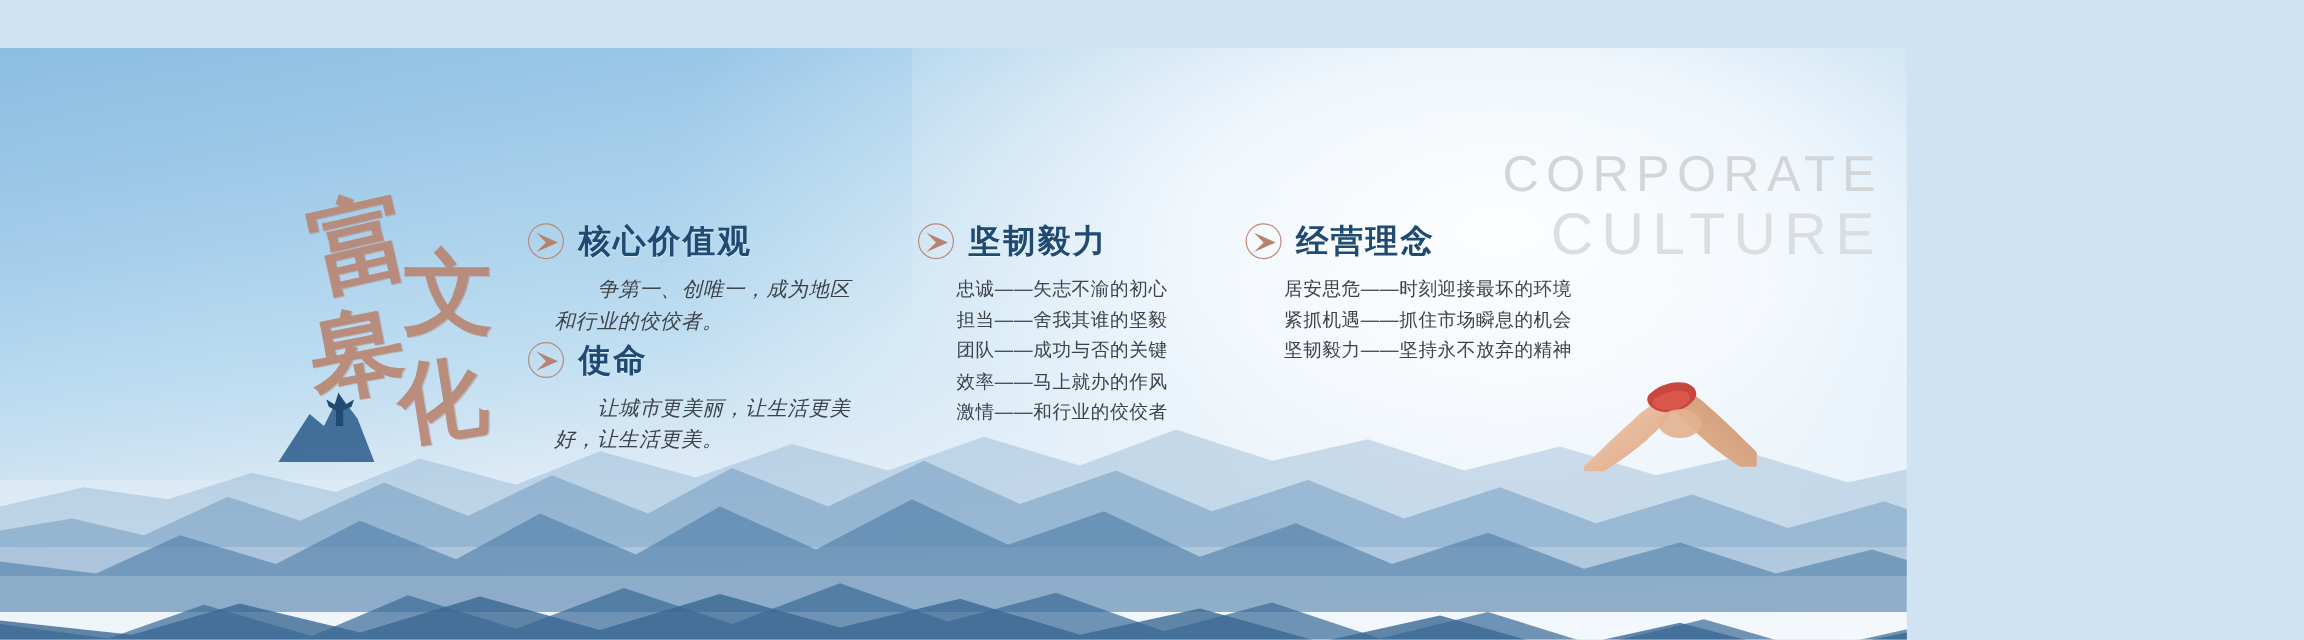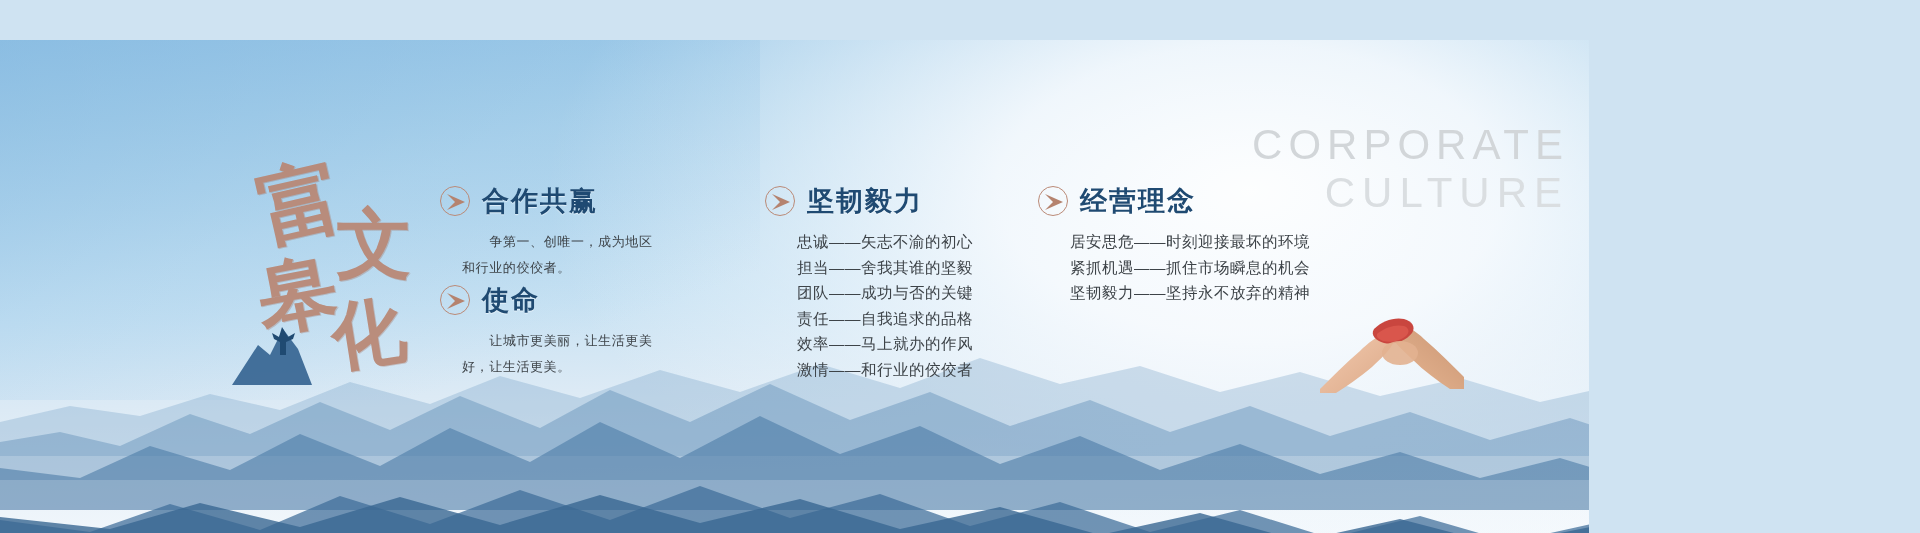--- a/index.html
+++ b/index.html
@@ -31,21 +31,21 @@
 
   
   .watermark{
     position:absolute; right:20px; top:84px;
     text-align:right; line-height:1.0;
     color:#cfd3d6; letter-spacing:6px;
     font-weight:400;
     user-select:none;
   }
   .wm1{ font-size:42px; color:#d2d6d9; }
-  .wm2{ font-size:42px; color:#dadee1; margin-top:6px; letter-spacing:7px;}
+  .wm2{ font-size:49px; color:#dadee1; margin-top:6px; letter-spacing:7px;}
 
   
   .calli{
     position:absolute; left:245px; top:108px;
     width:175px; height:215px;
     transform:rotate(-6deg);
     font-family:"DejaVu Serif","Liberation Serif",serif;
   }
   .calli span{
     position:absolute;
@@ -75,24 +75,25 @@
   .arrow-ico svg{ position:absolute; left:5px; top:6px; }
   .head-text{
     font-size:27px;
     font-weight:700;
     color:#1f4a72;
     letter-spacing:2px;
     text-shadow:0 1px 1px rgba(255,255,255,0.6);
     white-space:nowrap;
   }
   .para{
-    font-size:13px;
+    font-size:17px;
     color:#3d4348;
     line-height:26px;
     letter-spacing:0.6px;
+    font-style:italic;
   }
   .para .indent{ padding-left:2.1em; display:inline; }
   .list{ font-size:15.5px; color:#3d4348; line-height:25.5px; letter-spacing:0.5px;}
   .list div{ white-space:nowrap; }
 
   #col-vision  { left:440px;  top:143px; width:280px; }
   #col-mission { left:440px;  top:242px; width:300px; }
   #col-values  { left:765px;  top:143px; width:290px; }
   #col-philo   { left:1038px; top:143px; width:320px; }
   #col-values .list, #col-philo .list{ padding-left:32px; }
@@ -155,21 +156,21 @@
     <span class="c4">化</span>
   </div>
 
   <div class="col" id="col-vision">
     <div class="head">
       <span class="arrow-ico">
         <svg width="20" height="18" viewBox="0 0 20 18">
             <path d="M1,1 L19,9 L1,17 L9,9 Z" fill="#b5836f"></path>
           </svg>
       </span>
-      <span class="head-text">合作共赢</span>
+      <span class="head-text">核心价值观</span>
     </div>
     <div class="para">
       <span class="indent">争第一、创唯一，成为地区</span><br>
       <span>和行业的佼佼者。</span>
     </div>
   </div>
 
   <div class="col" id="col-mission">
     <div class="head">
       <span class="arrow-ico">
@@ -191,21 +192,20 @@
         <svg width="20" height="18" viewBox="0 0 20 18">
             <path d="M1,1 L19,9 L1,17 L9,9 Z" fill="#b5836f"></path>
           </svg>
       </span>
       <span class="head-text">坚韧毅力</span>
     </div>
     <div class="list">
       <div>忠诚——矢志不渝的初心</div>
       <div>担当——舍我其谁的坚毅</div>
       <div>团队——成功与否的关键</div>
-      <div>责任——自我追求的品格</div>
       <div>效率——马上就办的作风</div>
       <div>激情——和行业的佼佼者</div>
     </div>
   </div>
 
   <div class="col" id="col-philo">
     <div class="head">
       <span class="arrow-ico">
         <svg width="20" height="18" viewBox="0 0 20 18">
             <path d="M1,1 L19,9 L1,17 L9,9 Z" fill="#b5836f"></path>

